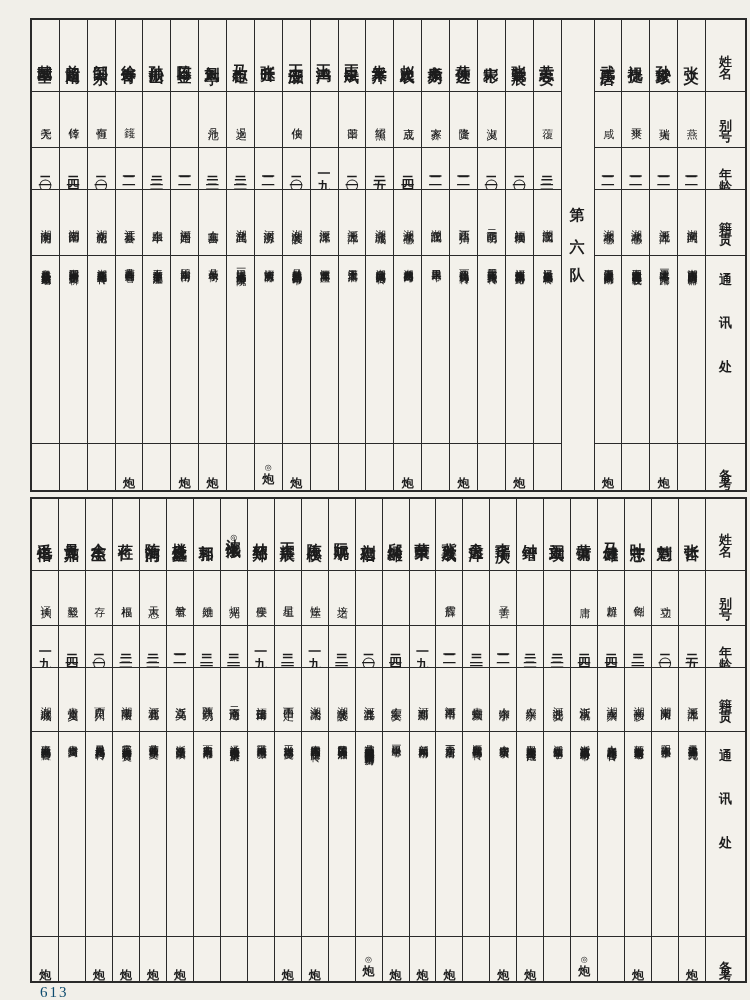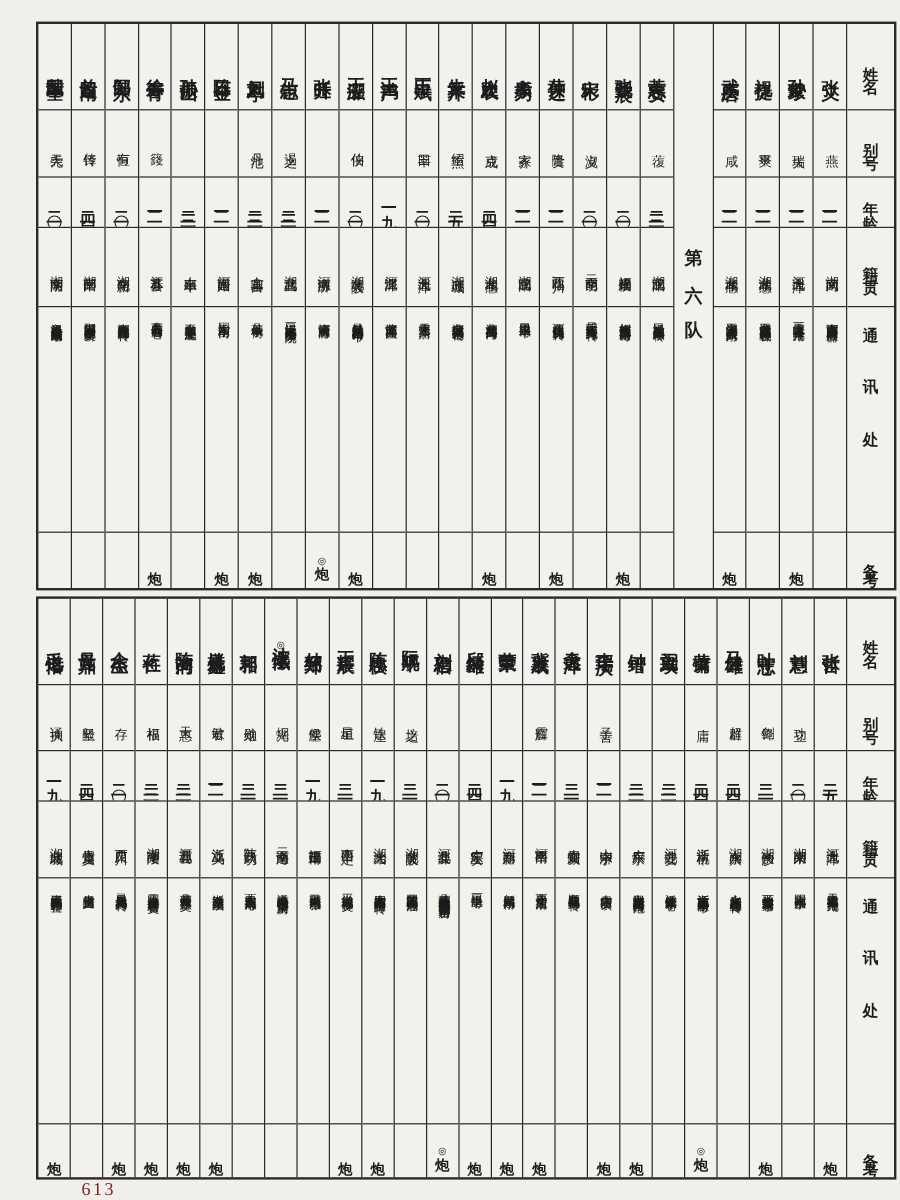--- a/index.html
+++ b/index.html
@@ -55,22 +55,22 @@
   .v-address{font-size:10px;line-height:1.08;letter-spacing:0.5px;max-height:calc(var(--h-addr) - 10px);}
   .v-remark{font-size:12px;font-weight:700;line-height:1;}
   .mark{font-size:8px;line-height:1;margin-top:1px;writing-mode:horizontal-tb;}
   .htext{font-weight:700;font-size:13px;line-height:1;}
   .h-name,.h-alias,.h-age,.h-native{letter-spacing:11px;}
   .h-remark{letter-spacing:8px;}
   .h-address{letter-spacing:44px;}
   .team-cell{height:100%;justify-content:flex-start;padding-top:175px;}
   .team-label{font-size:15px;font-weight:700;letter-spacing:30px;line-height:1;}
   .page-number{
-    position:absolute;left:68px;top:984px;
-    font-size:15px;letter-spacing:2px;color:#7f1d1d;
+    position:absolute;left:40px;top:984px;
+    font-size:15px;letter-spacing:2px;color:#0c4a6e;
     font-family:"Liberation Serif", serif;
   }
 </style>
 </head>
 <body>
 
 <div class="page">
   <div class="table t-top">
       <div class="col header-col">
         <div class="cell cell-name">

